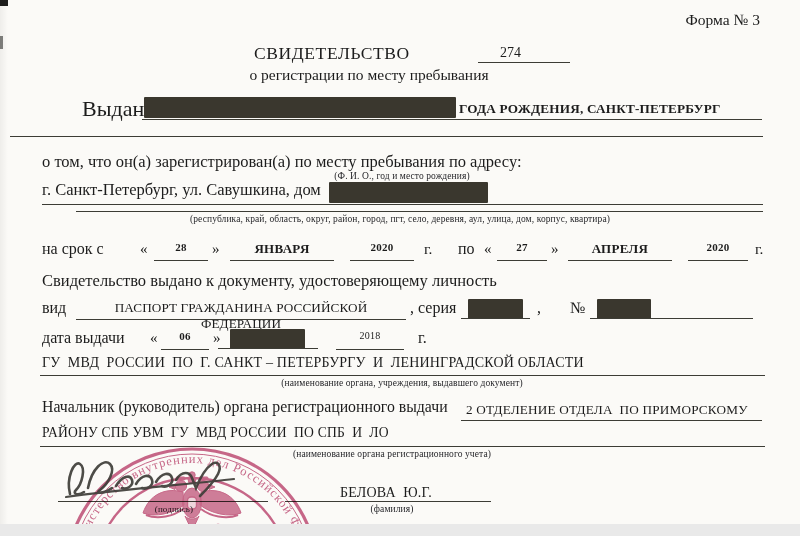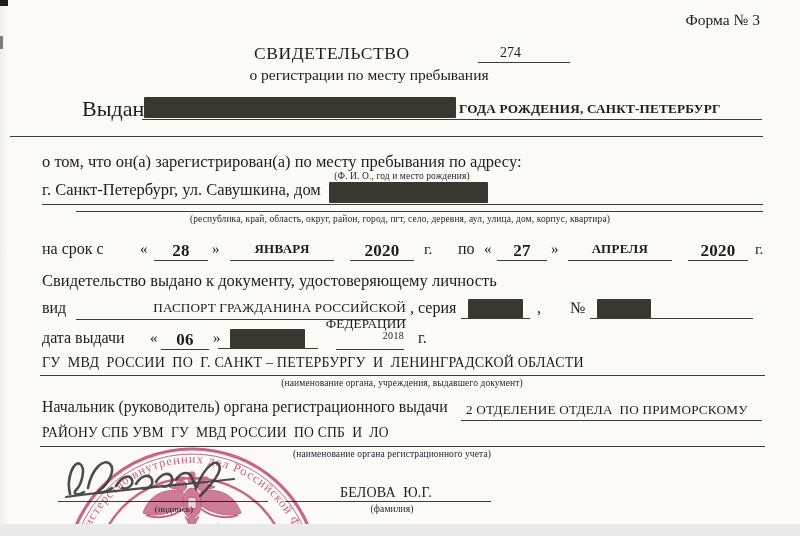--- a/index.html
+++ b/index.html
@@ -13,24 +13,24 @@
   }
   .page::after{content:"";position:absolute;left:0;top:0;width:8px;height:100%;
     background:linear-gradient(90deg,rgba(0,0,0,.05),rgba(0,0,0,0));pointer-events:none;}
   .abs{position:absolute;}
   .hline{position:absolute;height:0;border-top:1.6px solid #3c3c35;}
   .caption{position:absolute;font-size:9.5px;color:#26262a;text-align:center;letter-spacing:.1px;}
   .redaction{position:absolute;background:#3a372e;border-radius:1px;}
   .field{
     position:absolute;top:239px;height:19px;
     border-bottom:1.6px solid #3c3c35;
-    text-align:center;font-weight:bold;font-size:17px;padding-top:2px;
+    text-align:center;font-weight:bold;font-size:11px;padding-top:2px;
     letter-spacing:.3px;
   }
-  .plain{font-weight:normal;text-align:right;}
+  .plain{font-weight:normal;}
   .lbl{position:absolute;font-size:16px;}
   .typed{letter-spacing:.2px;white-space:pre;}
   .q{position:absolute;font-size:15px;top:241px;}
   .stamp-svg{position:absolute;left:62px;top:445px;mix-blend-mode:multiply;opacity:.88;}
   .sig-svg{position:absolute;left:64px;top:450px;}
   .speck{position:absolute;background:#1e1e1c;}
 </style>
 </head>
 <body>
 

